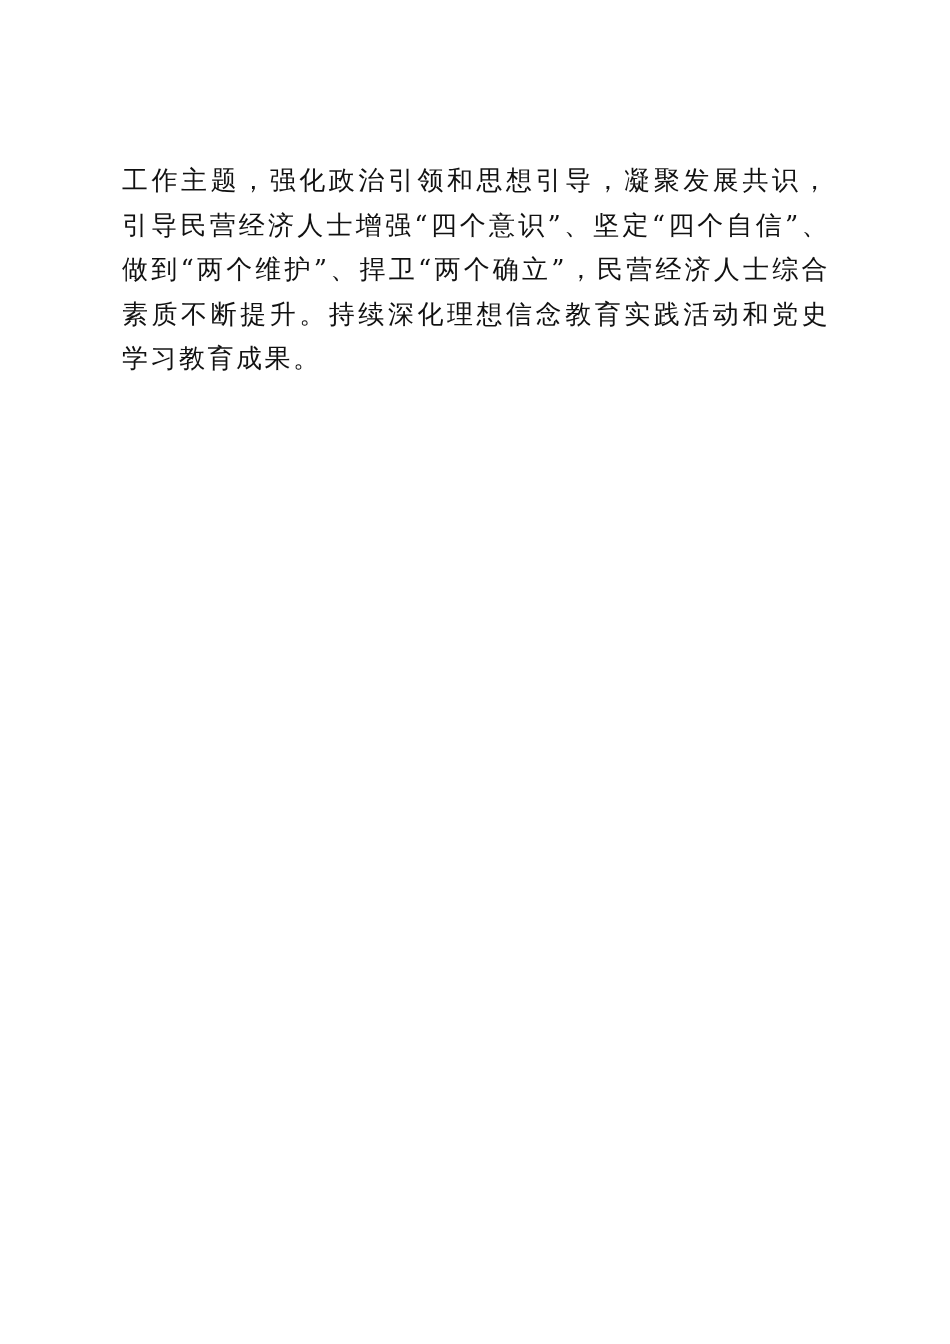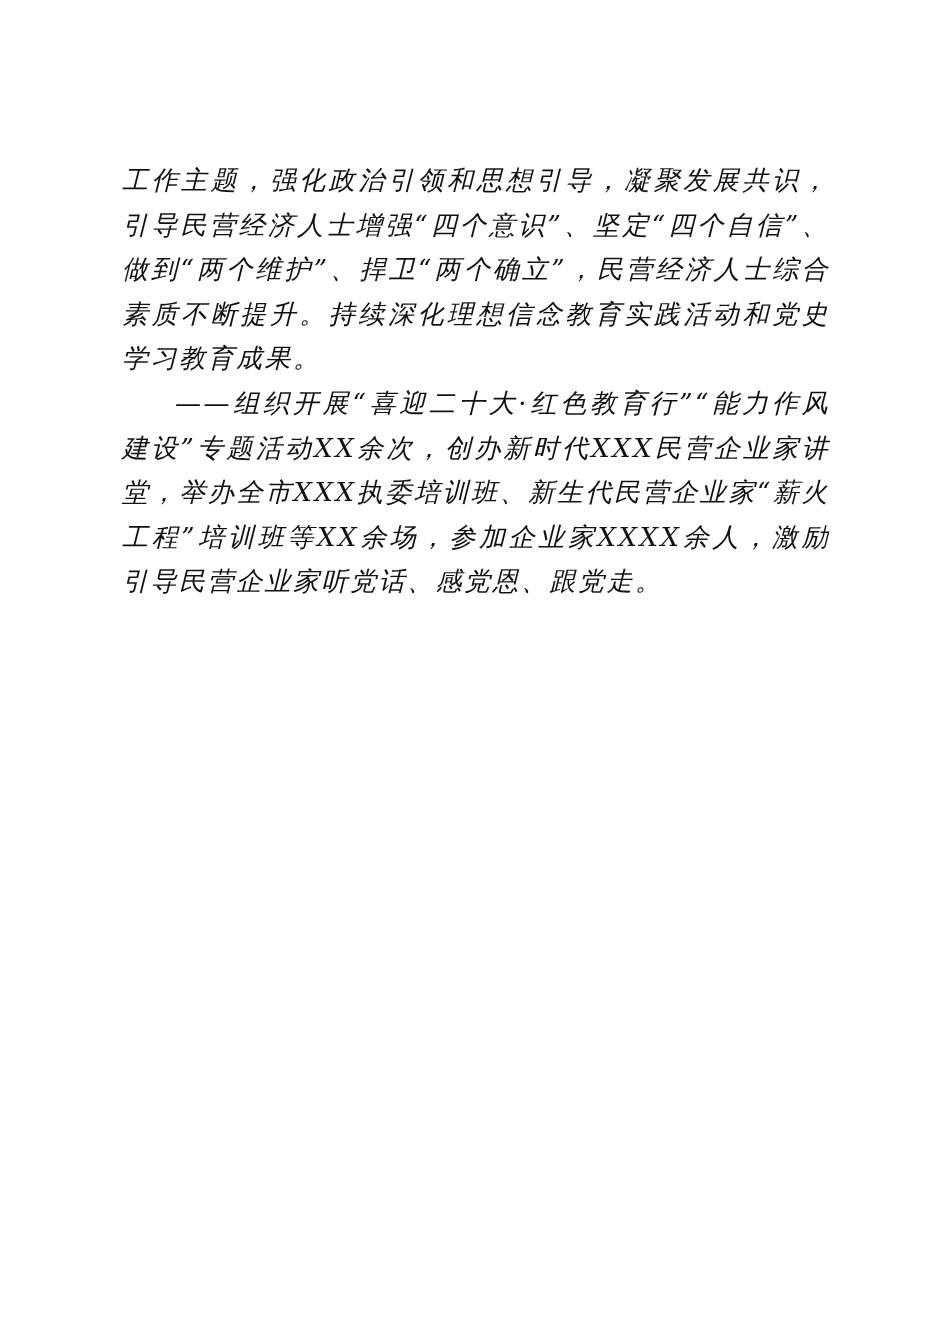--- a/index.html
+++ b/index.html
@@ -13,23 +13,21 @@
       font-size: 26px;
       color: #111111;
       line-height: 44.6px;
       letter-spacing: 2.5px;
     }
     .para {
       margin: 0;
       text-indent: 53px;
       text-align: justify;
       text-align-last: left;
-      font-style: italic;
     }
     .para.continuation { text-indent: 0; }
   </style>
 </head>
 <body>
 
 <div class="page">
   <p class="para continuation">工作主题，强化政治引领和思想引导，凝聚发展共识，引导民营经济人士增强“四个意识”、坚定“四个自信”、做到“两个维护”、捍卫“两个确立”，民营经济人士综合素质不断提升。持续深化理想信念教育实践活动和党史学习教育成果。</p>
-  <p class="para">——组织开展“喜迎二十大·红色教育行”“能力作风建设”专题活动XX余次，创办新时代XXX民营企业家讲堂，举办全市XXX执委培训班、新生代民营企业家“薪火工程”培训班等XX余场，参加企业家XXXX余人，激励引导民营企业家听党话、感党恩、跟党走。</p>
 </div>
 
 </body></html>

